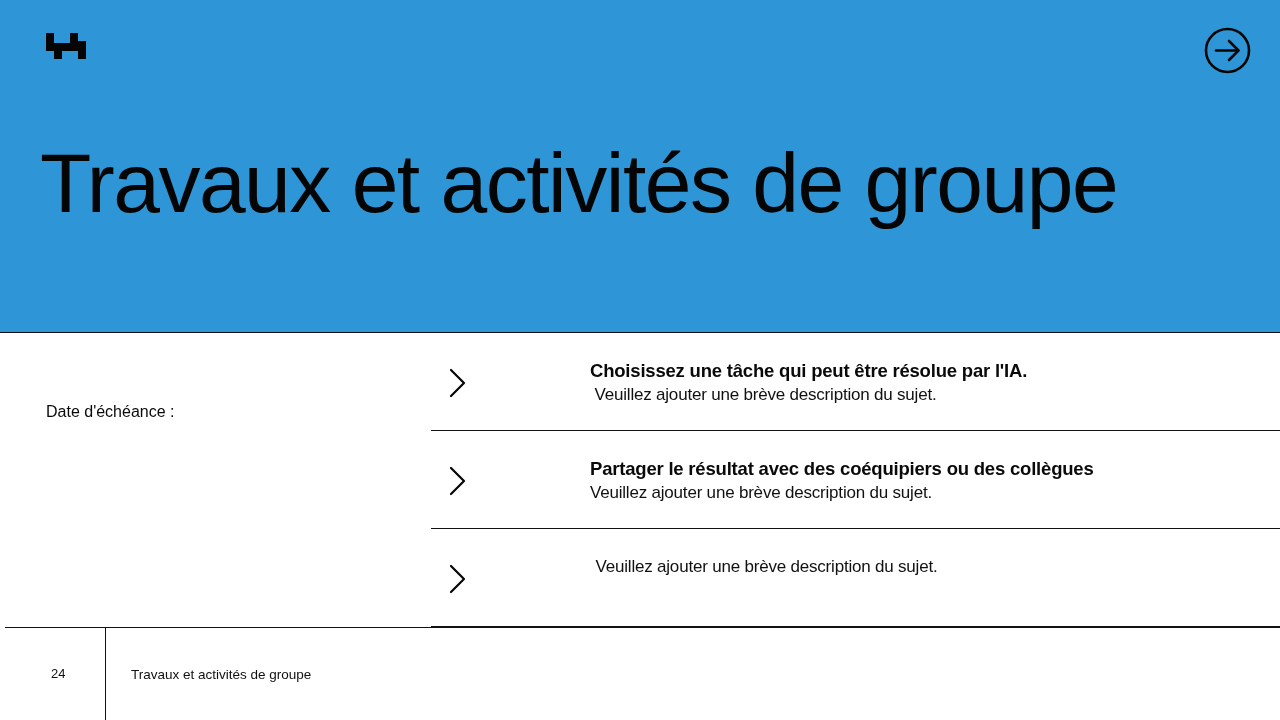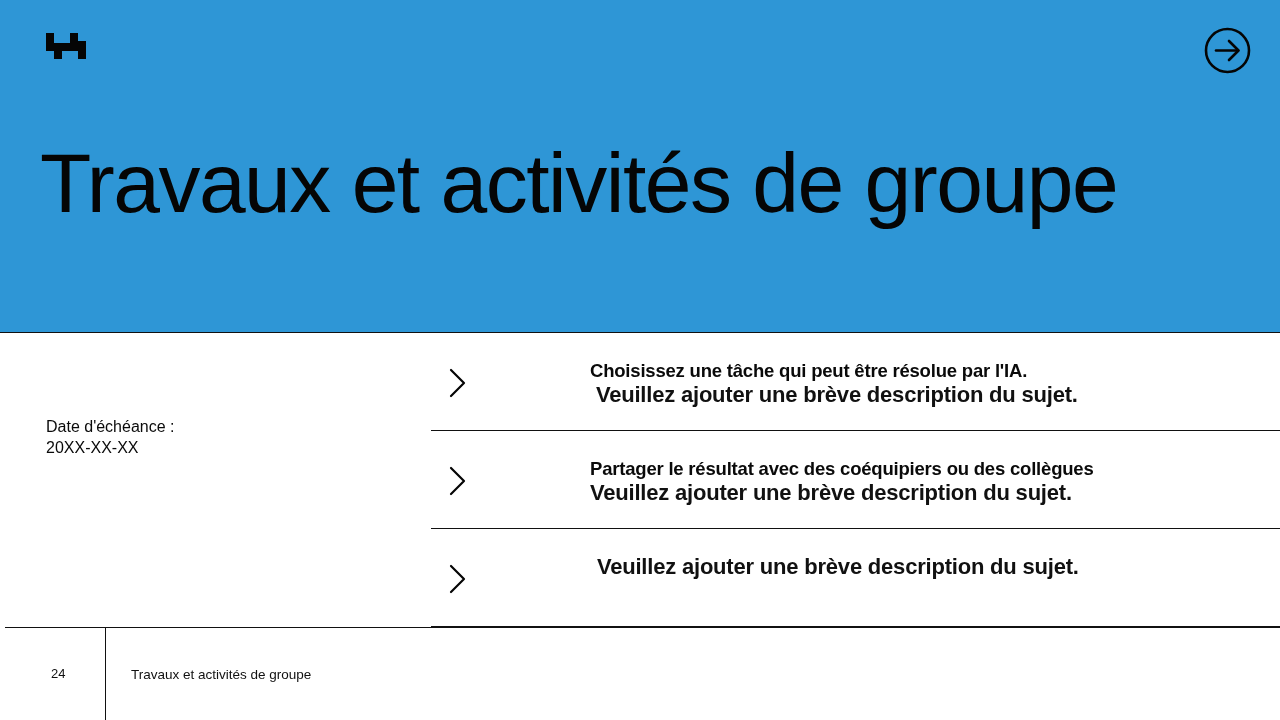--- a/index.html
+++ b/index.html
@@ -27,35 +27,35 @@
       font-size: 84px; font-weight: 400; letter-spacing: -1.5px;
       line-height: 110px; white-space: nowrap; color: #050505;
     }
     .subtitle {
       position: absolute; left: 46px; top: 242px;
       font-size: 16px; line-height: 20px; color: #0b1a2a;
     }
 
     
     .info {
-      position: absolute; left: 46px; top: 417px;
+      position: absolute; left: 46px; top: 402px;
       font-size: 16px; line-height: 20.5px; color: #0a0a0a;
     }
     .info div { white-space: nowrap; }
 
     
     .tasks { position: absolute; left: 431px; top: 333px; width: 849px; }
     .task {
       position: relative; height: 98px;
       border-bottom: 1px solid #111;
     }
     .task .chev { position: absolute; left: 16px; top: 34px; width: 22px; height: 32px; }
     .task .txt { position: absolute; left: 119px; top: 26px; white-space: nowrap; margin-left: 40px; }
     .task .t-title { font-size: 18.5px; font-weight: 700; line-height: 24px; letter-spacing: -0.2px; color: #0a0a0a; }
-    .task .t-desc { font-size: 22px; font-weight: 700; line-height: 24px; letter-spacing: -0.2px; color: #111; }
+    .task .t-desc { font-size: 17px; font-weight: 400; line-height: 24px; letter-spacing: -0.2px; color: #111; }
 
     
     .footer {
       position: absolute; left: 5px; top: 627px; width: 1280px; height: 93px;
       border-top: 1px solid #111;
     }
     .page-num {
       position: absolute; left: 46px; top: 38px; font-size: 13px; line-height: 16px; color: #111;
     }
     .footer-sep { position: absolute; left: 100px; top: 0; width: 1px; height: 93px; background: #111; }
@@ -83,21 +83,20 @@
       <circle cx="23.5" cy="23.5" r="21.5" fill="none" stroke="#050505" stroke-width="2.6"></circle>
       <line x1="12" y1="23.5" x2="34" y2="23.5" stroke="#050505" stroke-width="2.6" stroke-linecap="round"></line>
       <polyline points="25,14 34.5,23.5 25,33" fill="none" stroke="#050505" stroke-width="2.6" stroke-linecap="round" stroke-linejoin="round"></polyline>
     </svg>
 
     <div class="title">Travaux et activités de groupe</div>
   </div>
 
   <div class="info">
     <div>Date d'échéance :</div>
-    <div>20XX-XX-XX</div>
   </div>
 
   <div class="tasks">
     <div class="task">
       <svg class="chev" viewBox="0 0 22 32">
         <polyline points="4,3 17,16 4,29" fill="none" stroke="#050505" stroke-width="2.2" stroke-linecap="round" stroke-linejoin="round"></polyline>
       </svg>
       <div class="txt">
         <div class="t-title">Choisissez une tâche qui peut être résolue par l'IA.</div>
         <div class="t-desc" style="white-space: pre;"> Veuillez ajouter une brève description du sujet.</div>

